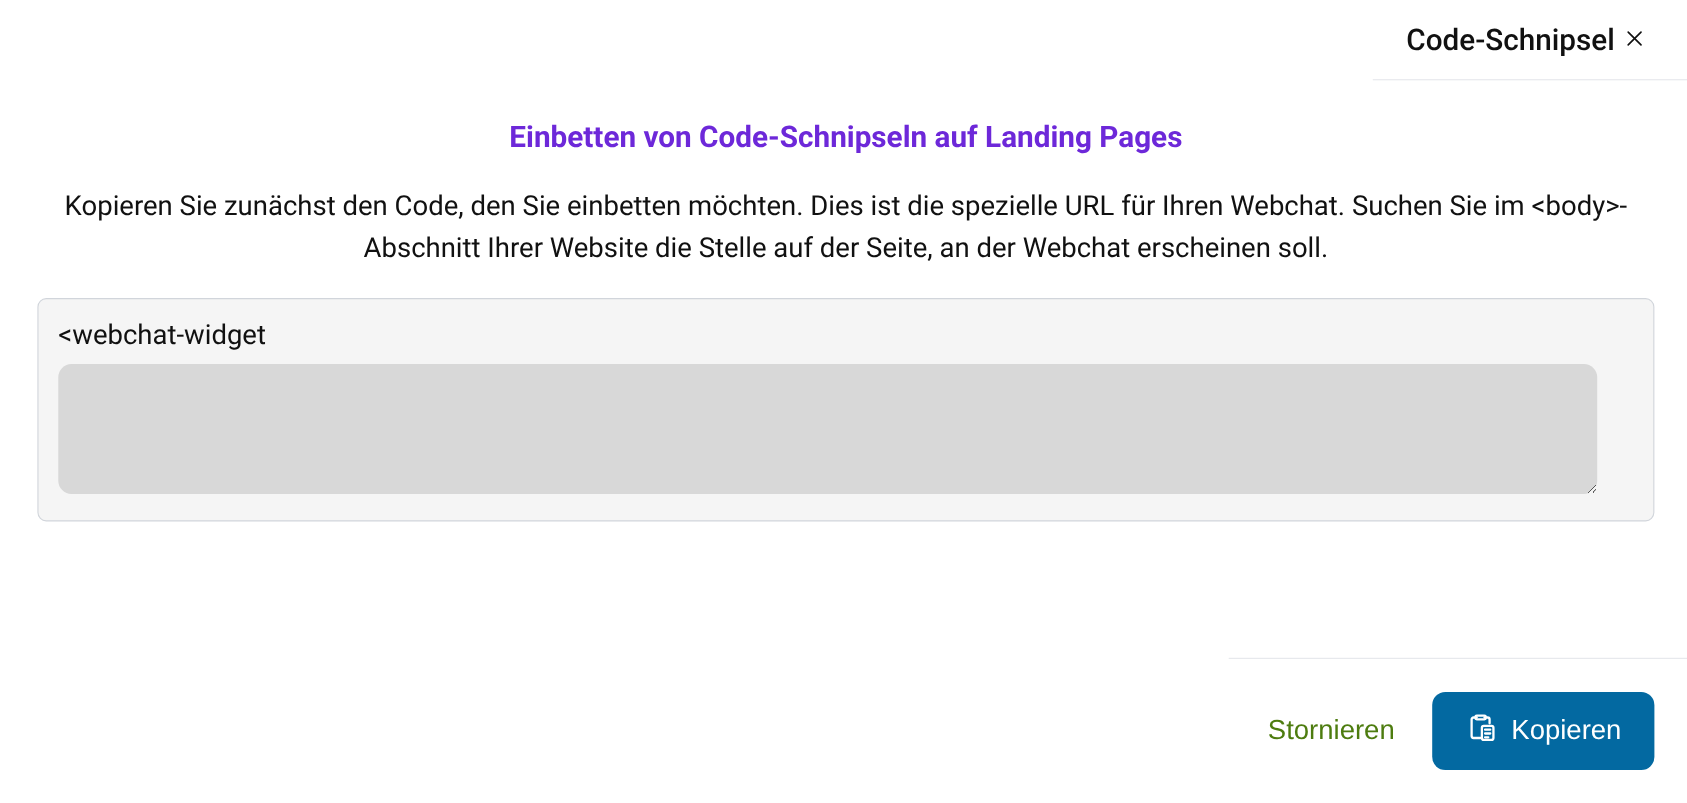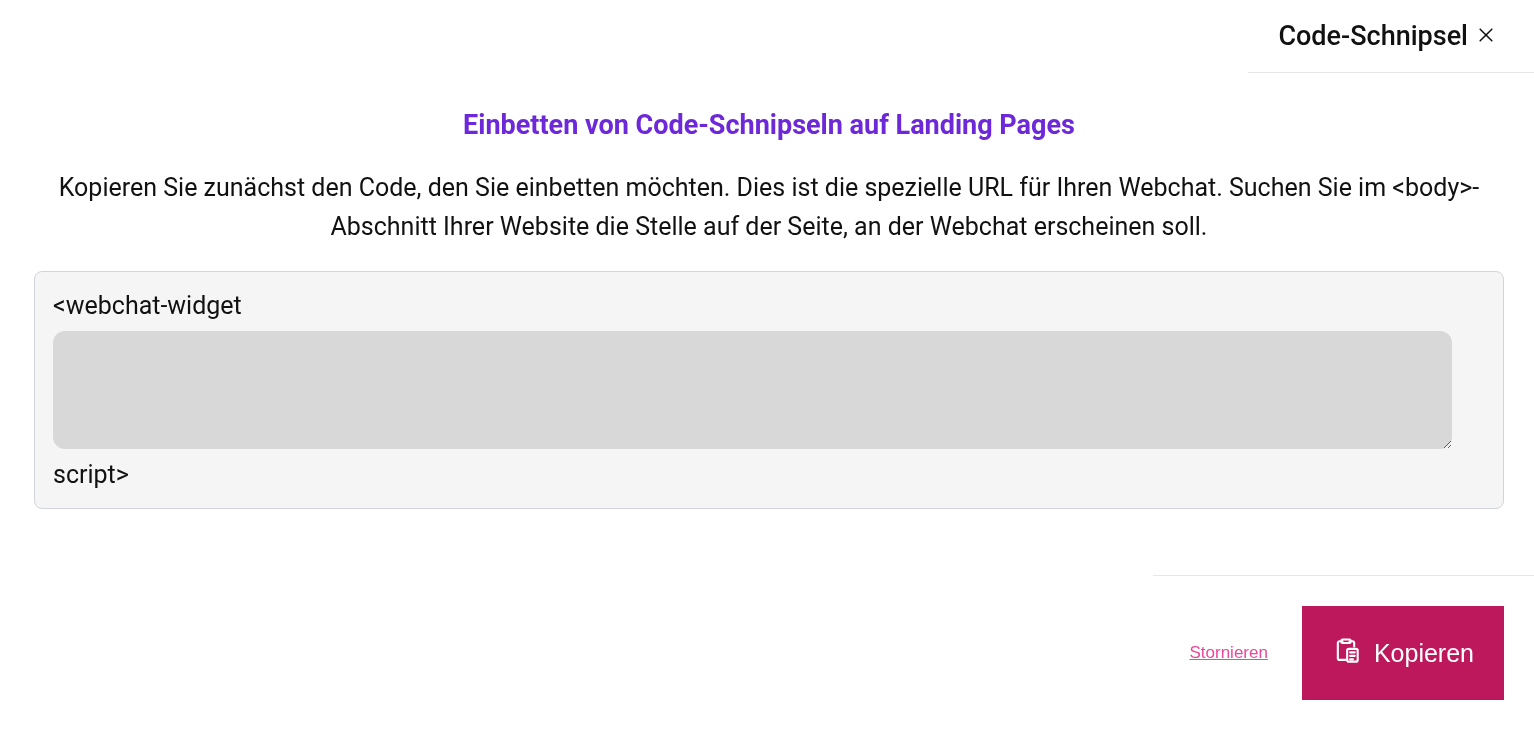--- a/index.html
+++ b/index.html
@@ -93,36 +93,35 @@
     border-top: 1px solid #e5e7eb;
     padding: 30px 30px;
     display: flex;
     justify-content: flex-end;
     align-items: center;
     gap: 28px;
   }
   .cancel-btn {
     background: transparent;
     border: none;
-    color: #ec4899;
-    font-size: 17px;
+    color: #4d7c0f;
+    font-size: 25px;
     font-weight: 500;
     cursor: pointer;
     padding: 10px 6px;
-    text-decoration: underline;
   }
   .copy-btn {
-    background: #be185d;
+    background: #0369a1;
     border: none;
     color: #ffffff;
     font-size: 25px;
     font-weight: 500;
     cursor: pointer;
-    padding: 30px 30px;
-    border-radius: 0;
+    padding: 18px 30px;
+    border-radius: 12px;
     display: flex;
     align-items: center;
     gap: 14px;
   }
   .copy-btn svg { width: 28px; height: 28px; }
 </style>
 </head>
 <body>
 
 <div class="modal">
@@ -139,21 +138,20 @@
     </button>
   </div>
 
   <div class="modal-body">
     <h2 class="body-heading">Einbetten von Code-Schnipseln auf Landing Pages</h2>
     <p class="body-description">Kopieren Sie zunächst den Code, den Sie einbetten möchten. Dies ist die spezielle URL für Ihren Webchat. Suchen Sie im &lt;body&gt;-Abschnitt Ihrer Website die Stelle auf der Seite, an der Webchat erscheinen soll.</p>
 
     <div class="code-outer">
       <div class="code-line">&lt;webchat-widget</div>
       <textarea class="code-textarea" value="" style=""></textarea>
-      <div class="code-line">script&gt;</div>
     </div>
   </div>
 
   <div class="modal-footer">
     <button class="cancel-btn">Stornieren</button>
     <button class="copy-btn">
       <span>
         <svg viewBox="0 0 24 24" fill="none" stroke="currentColor" stroke-width="1.8" stroke-linecap="round" stroke-linejoin="round">
           <rect x="8" y="3" width="8" height="3" rx="1"></rect>
           <path d="M9 4.5H6.5A1.5 1.5 0 0 0 5 6v13a1.5 1.5 0 0 0 1.5 1.5H12"></path>

